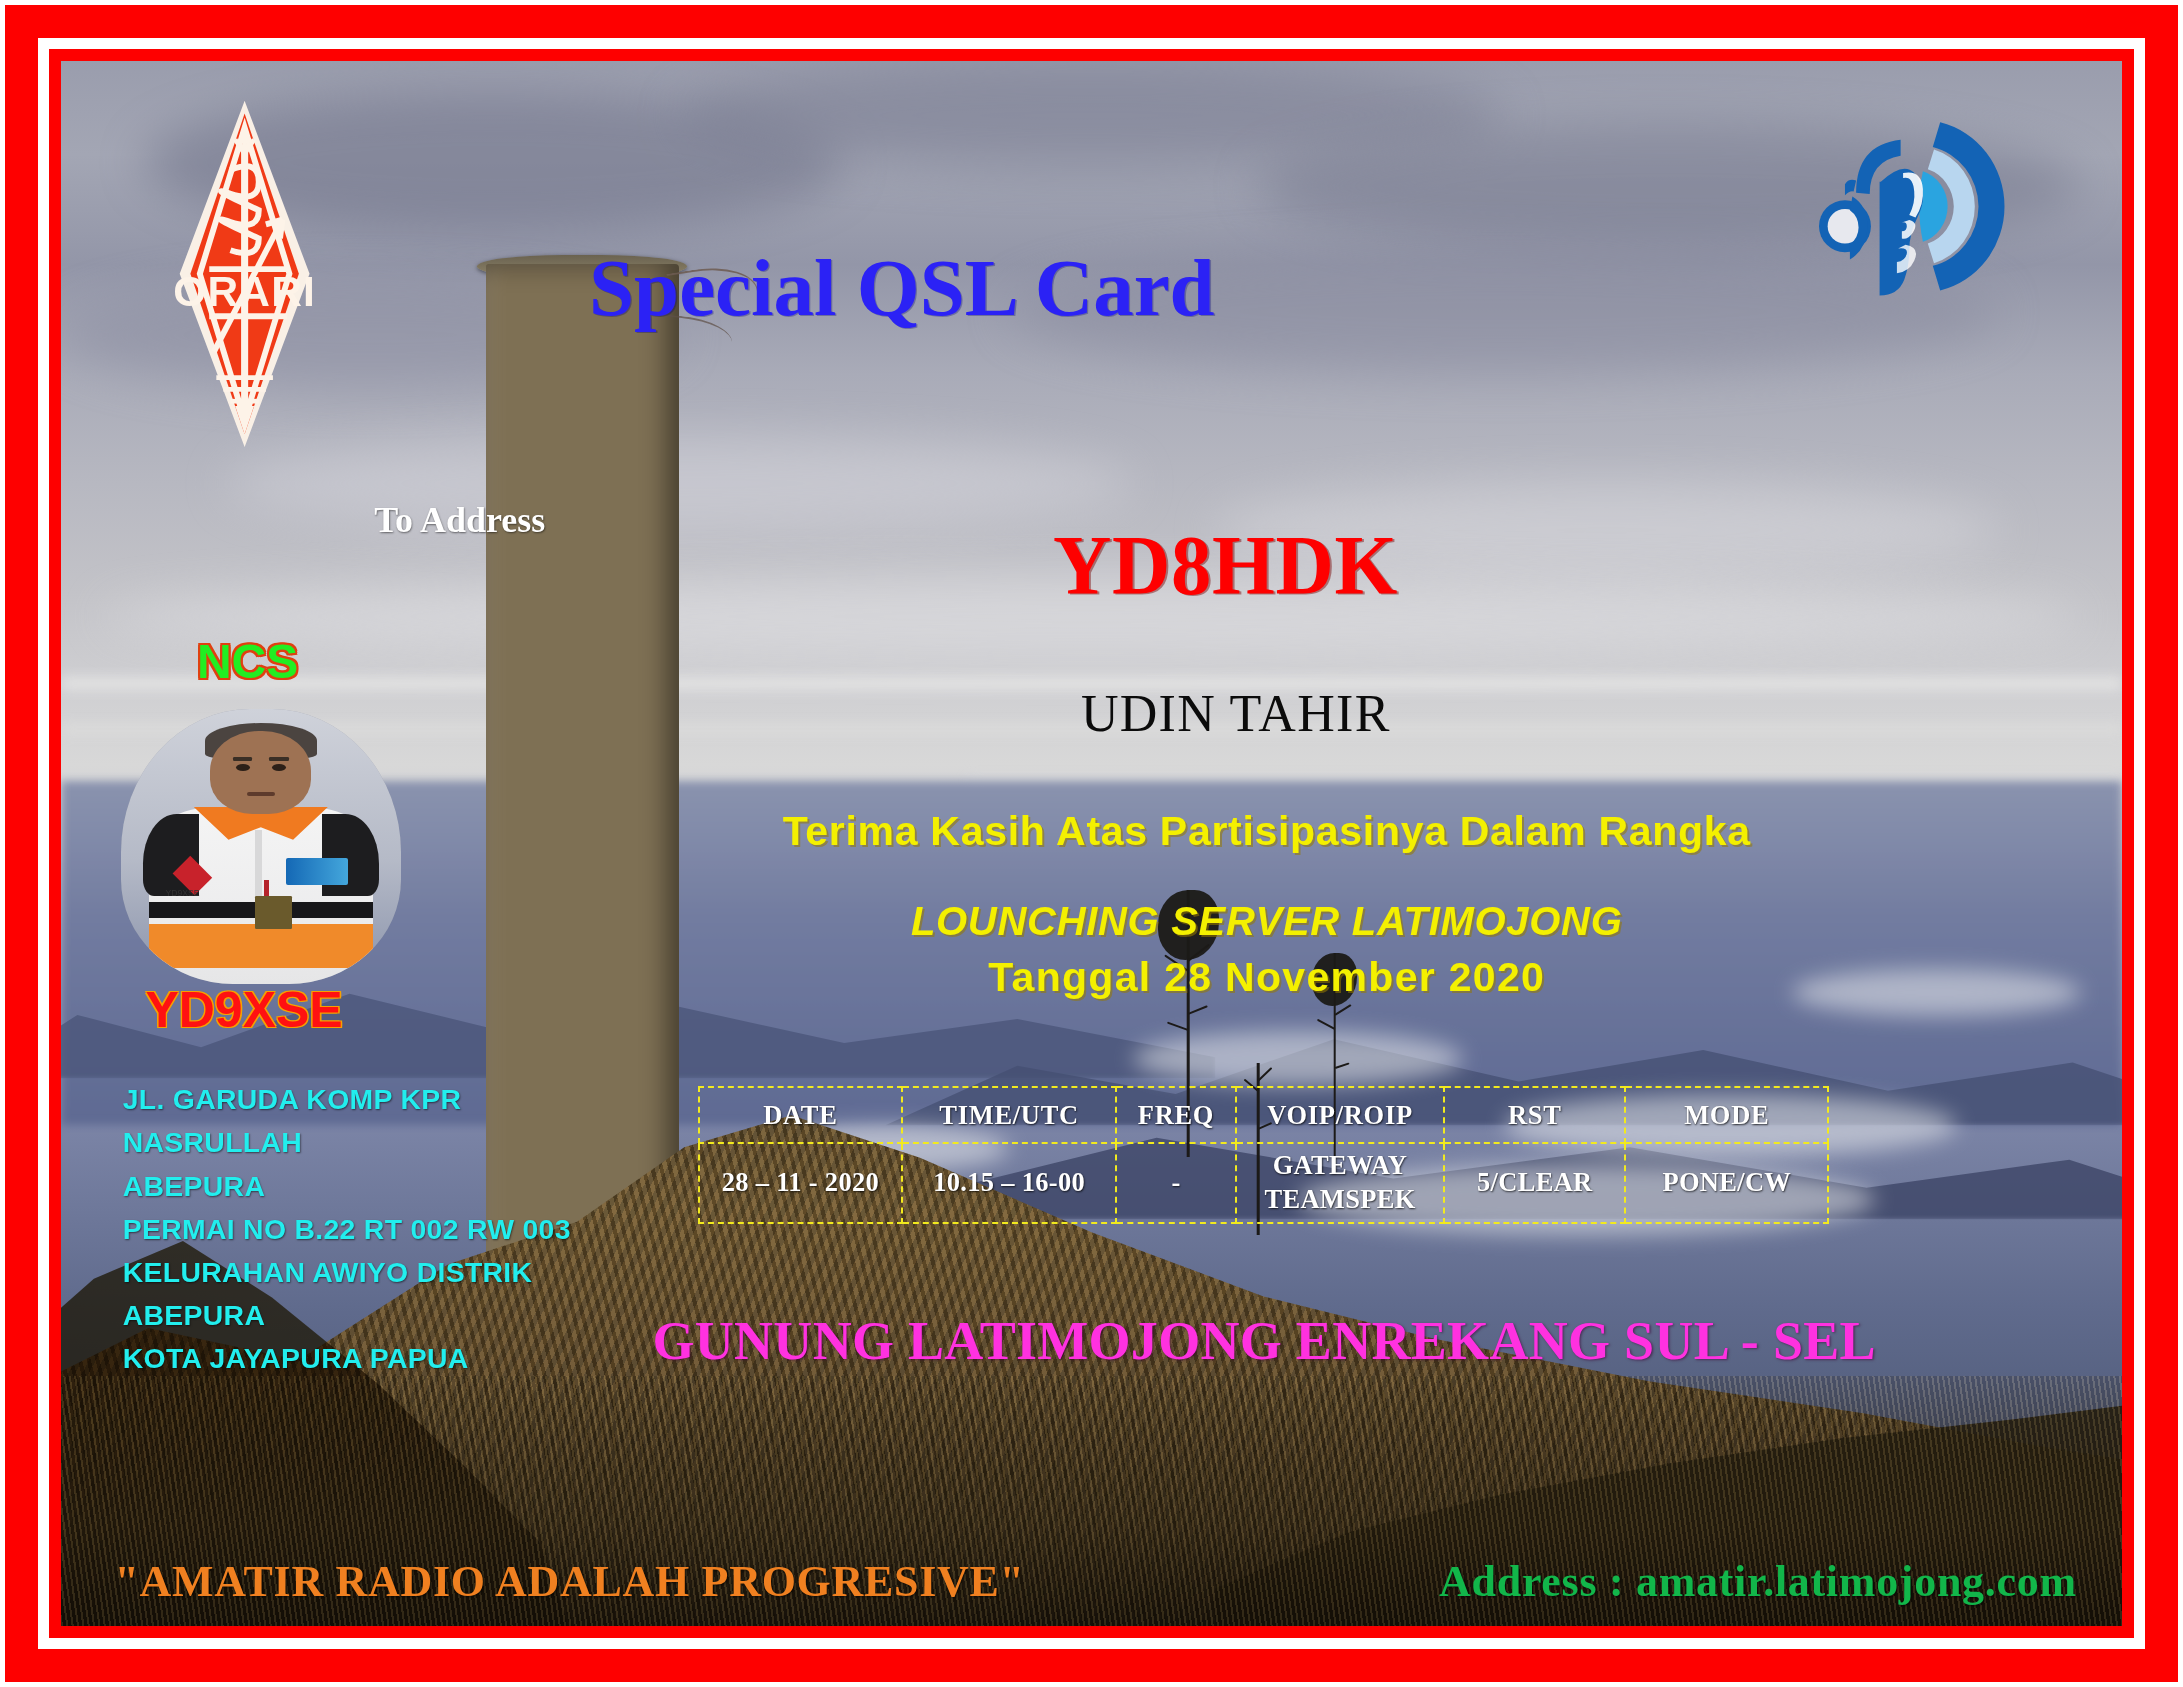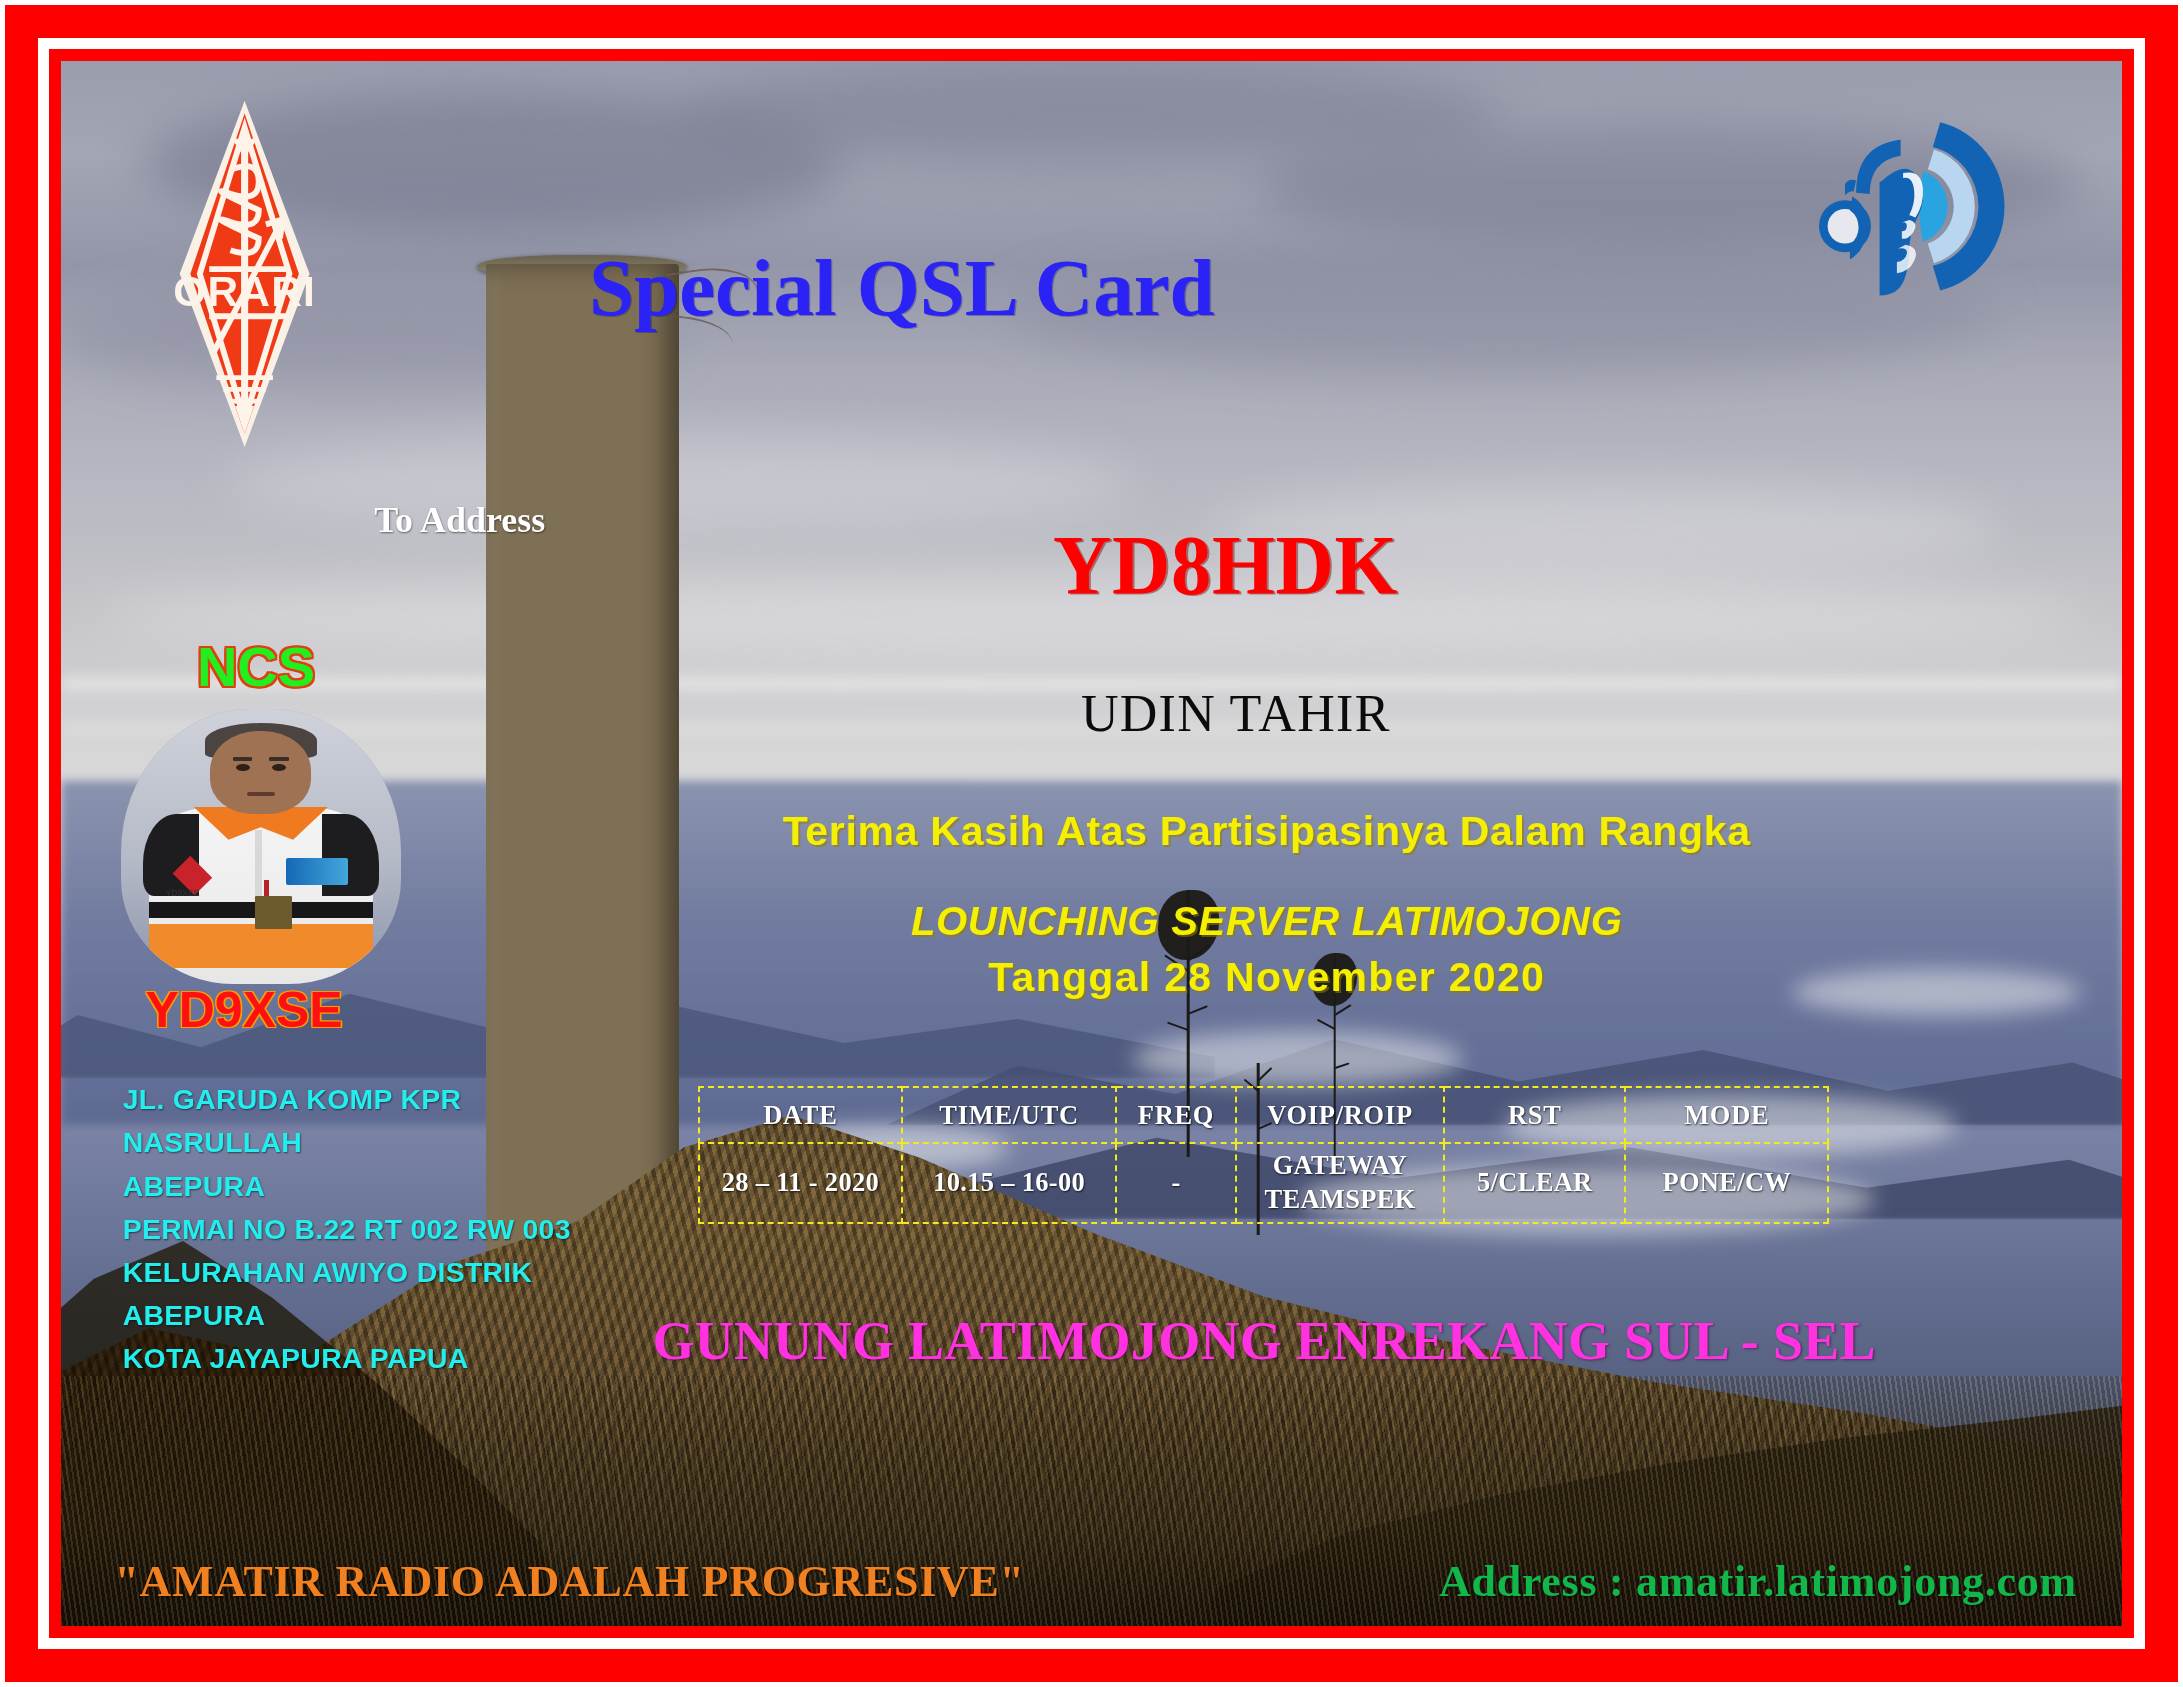--- a/index.html
+++ b/index.html
@@ -179,21 +179,21 @@
     color:#f4f000;font-family:"Liberation Sans",sans-serif;font-weight:bold;
     text-shadow:2px 2px 0 rgba(150,120,0,.55);
   }
   .y1{font-size:41px;letter-spacing:0.7px;line-height:1.22;white-space:nowrap;}
   .y2{font-size:40px;font-style:italic;letter-spacing:0.7px;line-height:1.35;white-space:nowrap;margin-top:38px;}
   .y3{font-size:41px;letter-spacing:1.3px;line-height:1.45;white-space:nowrap;}
 
   
   .t-ncs{
     position:absolute;left:6.6%;top:36.6%;
-    font-family:"Liberation Sans",sans-serif;font-weight:bold;font-size:56px;
+    font-family:"Liberation Sans",sans-serif;font-weight:bold;font-size:48px;
     color:#22ee22;
     text-shadow:
       -2px -2px 0 #e04010, 2px -2px 0 #e04010, -2px 2px 0 #e04010, 2px 2px 0 #e04010,
        0 -2px 0 #e04010, 0 2px 0 #e04010, -2px 0 0 #e04010, 2px 0 0 #e04010;
   }
   .op-photo{
     position:absolute;left:2.9%;top:41.4%;width:13.6%;height:17.6%;
     border-radius:46% 46% 40% 40%/ 52% 52% 38% 38%;
     overflow:hidden;
     box-shadow:0 0 17px 12px rgba(120,125,145,.55) inset;

